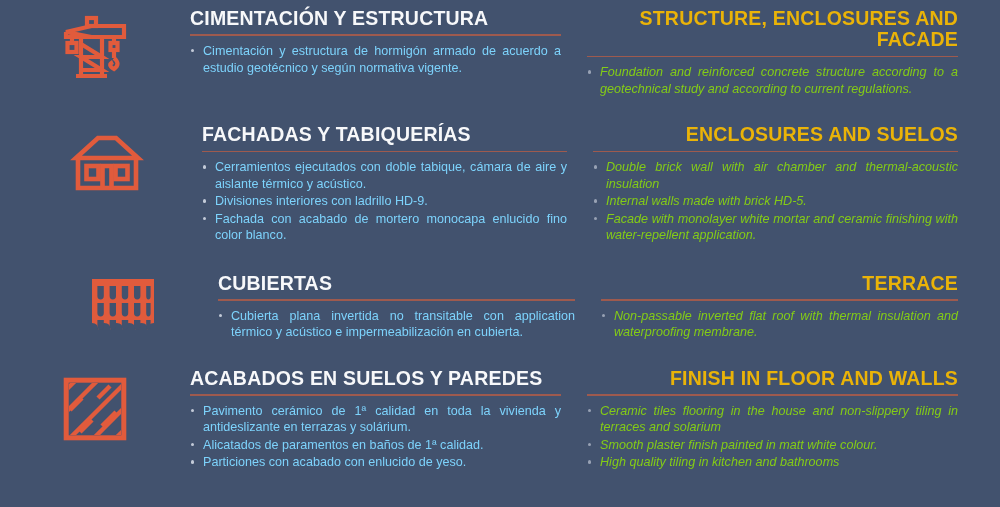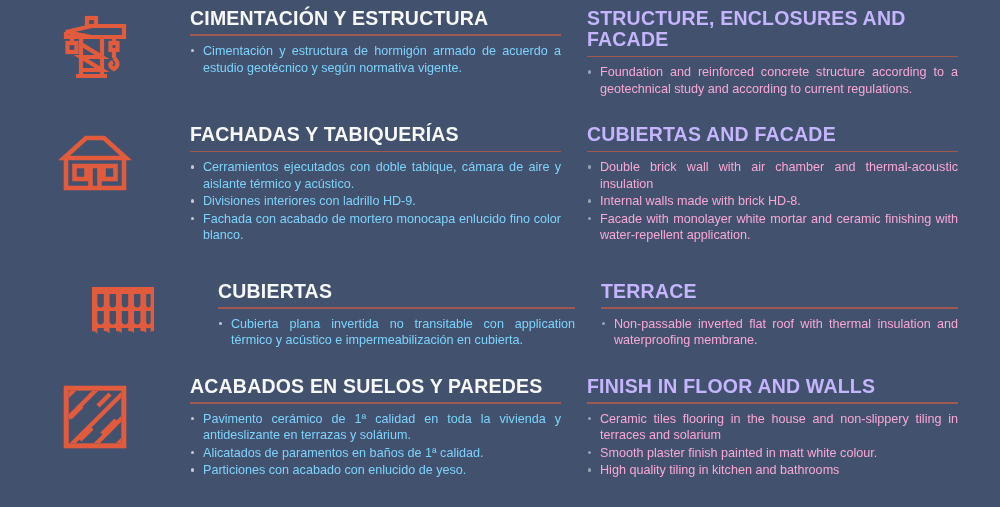--- a/index.html
+++ b/index.html
@@ -50,21 +50,21 @@
   .col { flex: 1 1 0; min-width: 0; }
 
   .heading {
     font-size: 19.5px;
     font-weight: bold;
     letter-spacing: 0.2px;
     line-height: 1.1;
     padding-bottom: 5px;
   }
   .col-es .heading { color: #f7f8fa; }
-  .col-en .heading { color: #c4b5fd; }
+  .col-en .heading { color: #eab308; text-align: right; }
 
   .rule {
     height: 1.6px;
     background: #9e5a4e;
     width: 100%;
     margin-bottom: 7px;
   }
 
   ul.items { list-style: none; }
 
@@ -82,26 +82,26 @@
     left: 1px;
     top: 6px;
     width: 3.4px;
     height: 3.4px;
     border-radius: 50%;
   }
 
   .col-es ul.items li { color: #7dd3fc; }
   .col-es ul.items li::before { background: #c3cbd8; }
 
-  .col-en ul.items li { color: #f9a8d4; }
+  .col-en ul.items li { color: #84cc16; font-style: italic; }
   .col-en ul.items li::before { background: #98a2b4; }
 
   
   .section.s1 { margin-bottom: 26px; }
-  .section.s2 { margin-bottom: 36px; }
+  .section.s2 { margin-bottom: 28px; padding-left: 12px; }
   .section.s3 { margin-bottom: 26px; padding-left: 28px; }
   .section.s4 { margin-bottom: 8px; }
 
   .s1 .icon-cell { padding-top: 4px; }
   .s2 .icon-cell { padding-top: 8px; }
   .s3 .icon-cell { padding-top: 4px; }
   .s4 .icon-cell { padding-top: 8px; }
 </style>
 </head>
 <body>
@@ -160,25 +160,25 @@
       <div class="col col-es">
         <div class="heading">FACHADAS Y TABIQUERÍAS</div>
         <div class="rule"></div>
         <ul class="items">
           <li>Cerramientos ejecutados con doble tabique, cámara de aire y aislante térmico y acústico.</li>
           <li>Divisiones interiores con ladrillo HD-9.</li>
           <li>Fachada con acabado de mortero monocapa enlucido fino color blanco.</li>
         </ul>
       </div>
       <div class="col col-en">
-        <div class="heading">CUBIERTAS AND FACADE</div>
+        <div class="heading">ENCLOSURES AND SUELOS</div>
         <div class="rule"></div>
         <ul class="items">
           <li>Double brick wall with air chamber and thermal-acoustic insulation</li>
-          <li>Internal walls made with brick HD-8.</li>
+          <li>Internal walls made with brick HD-5.</li>
           <li>Facade with monolayer white mortar and ceramic finishing with water-repellent application.</li>
         </ul>
       </div>
     </div>
   </div>
 
   <div class="section s3">
     <div class="icon-cell">
       <svg width="66" height="62" viewBox="0 0 66 62" aria-hidden="true">
         <g fill="#e15b3c">

